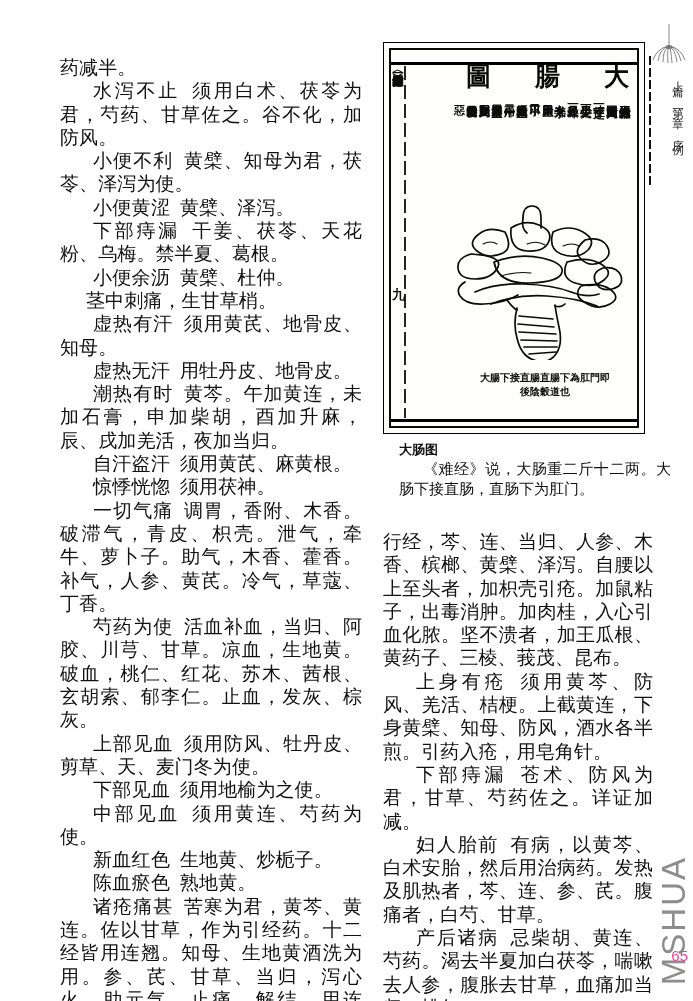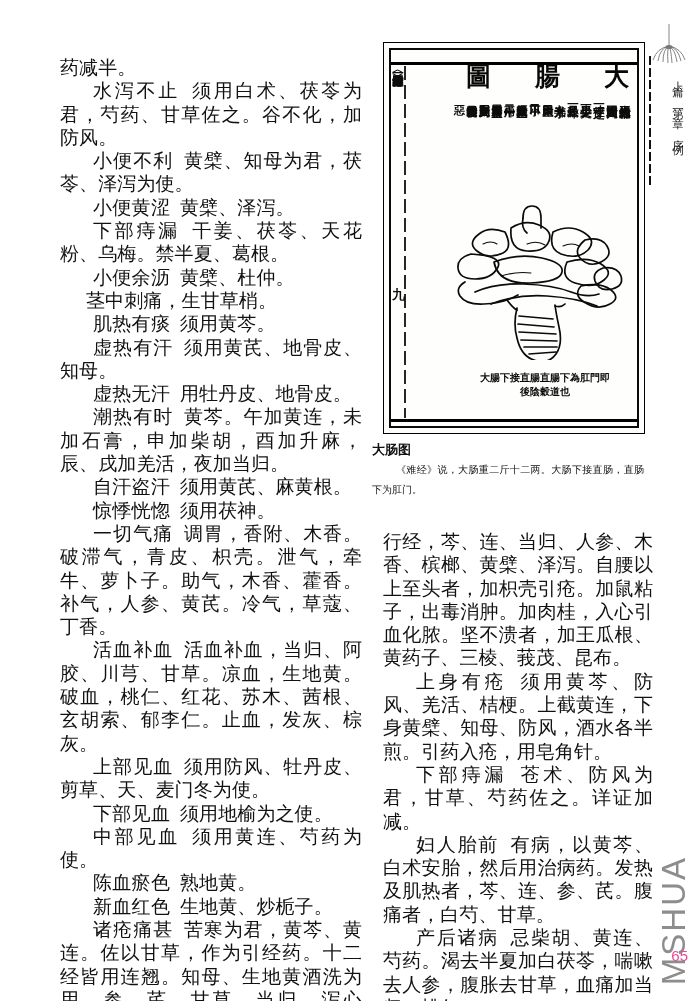--- a/index.html
+++ b/index.html
@@ -195,32 +195,32 @@
     position: absolute;
     left: 40px;
     top: 138px;
     width: 205px;
     height: 172px;
   }
 
   
   #fig-caption {
     position: absolute;
-    left: 372px;
+    left: 399px;
     top: 440px;
     width: 272px;
   }
   #fig-caption .fig-title {
     font-size: 13px;
     font-weight: bold;
     color: #111;
     line-height: 20px;
   }
   #fig-caption .fig-body {
-    font-size: 10px;
+    font-size: 15px;
     line-height: 19.5px;
     color: #111;
     text-indent: 24px;
     text-align: justify;
     text-justify: inter-ideograph;
   }
 
   
   #running-head {
     position: absolute;
@@ -281,33 +281,32 @@
 <div id="page">
 
   <div class="col" id="left-col">
       <div class="para"><span>药减半。</span></div>
       <div class="para indent"><span class="term">水泻不止</span><span>须用白术、茯苓为君，芍药、甘草佐之。谷不化，加防风。</span></div>
       <div class="para indent"><span class="term">小便不利</span><span>黄檗、知母为君，茯苓、泽泻为使。</span></div>
       <div class="para indent"><span class="term">小便黄涩</span><span>黄檗、泽泻。</span></div>
       <div class="para indent"><span class="term">下部痔漏</span><span>干姜、茯苓、天花粉、乌梅。禁半夏、葛根。</span></div>
       <div class="para indent"><span class="term">小便余沥</span><span>黄檗、杜仲。</span></div>
       <div class="para indent"><span>茎中刺痛，生甘草梢。</span></div>
-      <div class="para indent"><span class="term">肌热有痰</span><span>须用黄芩。</span></div>
       <div class="para indent"><span class="term">虚热有汗</span><span>须用黄芪、地骨皮、知母。</span></div>
       <div class="para indent"><span class="term">虚热无汗</span><span>用牡丹皮、地骨皮。</span></div>
       <div class="para indent"><span class="term">潮热有时</span><span>黄芩。午加黄连，未加石膏，申加柴胡，酉加升麻，辰、戌加羌活，夜加当归。</span></div>
       <div class="para indent"><span class="term">自汗盗汗</span><span>须用黄芪、麻黄根。</span></div>
       <div class="para indent"><span class="term">惊悸恍惚</span><span>须用茯神。</span></div>
       <div class="para indent"><span class="term">一切气痛</span><span>调胃，香附、木香。破滞气，青皮、枳壳。泄气，牵牛、萝卜子。助气，木香、藿香。补气，人参、黄芪。冷气，草蔻、丁香。</span></div>
-      <div class="para indent"><span class="term">活血补血</span><span>活血补血，当归、阿胶、川芎、甘草。凉血，生地黄。破血，桃仁、红花、苏木、茜根、玄胡索、郁李仁。止血，发灰、棕灰。</span></div>
+      <div class="para indent"><span class="term">芍药为使</span><span>活血补血，当归、阿胶、川芎、甘草。凉血，生地黄。破血，桃仁、红花、苏木、茜根、玄胡索、郁李仁。止血，发灰、棕灰。</span></div>
       <div class="para indent"><span class="term">上部见血</span><span>须用防风、牡丹皮、剪草、天、麦门冬为使。</span></div>
       <div class="para indent"><span class="term">下部见血</span><span>须用地榆为之使。</span></div>
       <div class="para indent"><span class="term">中部见血</span><span>须用黄连、芍药为使。</span></div>
+      <div class="para indent"><span class="term">新血红色</span><span>生地黄、炒栀子。</span></div>
       <div class="para indent"><span class="term">陈血瘀色</span><span>熟地黄。</span></div>
-      <div class="para indent"><span class="term">新血红色</span><span>生地黄、炒栀子。</span></div>
       <div class="para indent"><span class="term">诸疮痛甚</span><span>苦寒为君，黄芩、黄连。佐以甘草，作为引经药。十二经皆用连翘。知母、生地黄酒洗为用。参、芪、甘草、当归，泻心火，助元气，止痛。解结，用连翘、当归、藁本。活血去血，用苏木、红花、牡丹皮。脉沉病在里，宜加大黄。脉浮为表，宜</span></div>
     </div>
 
   <div id="plate">
     <div id="plate-inner">
 
       <div class="plate-rule-top"></div>
       <div class="plate-rule-bottom"></div>
       <div class="plate-gutter"></div>
 

